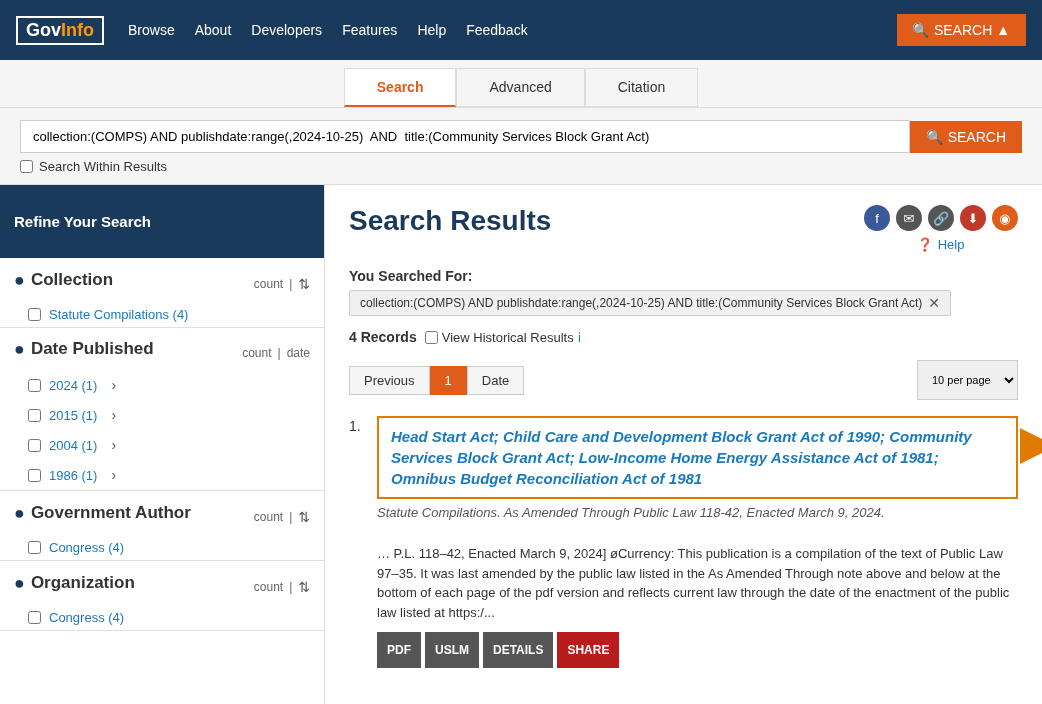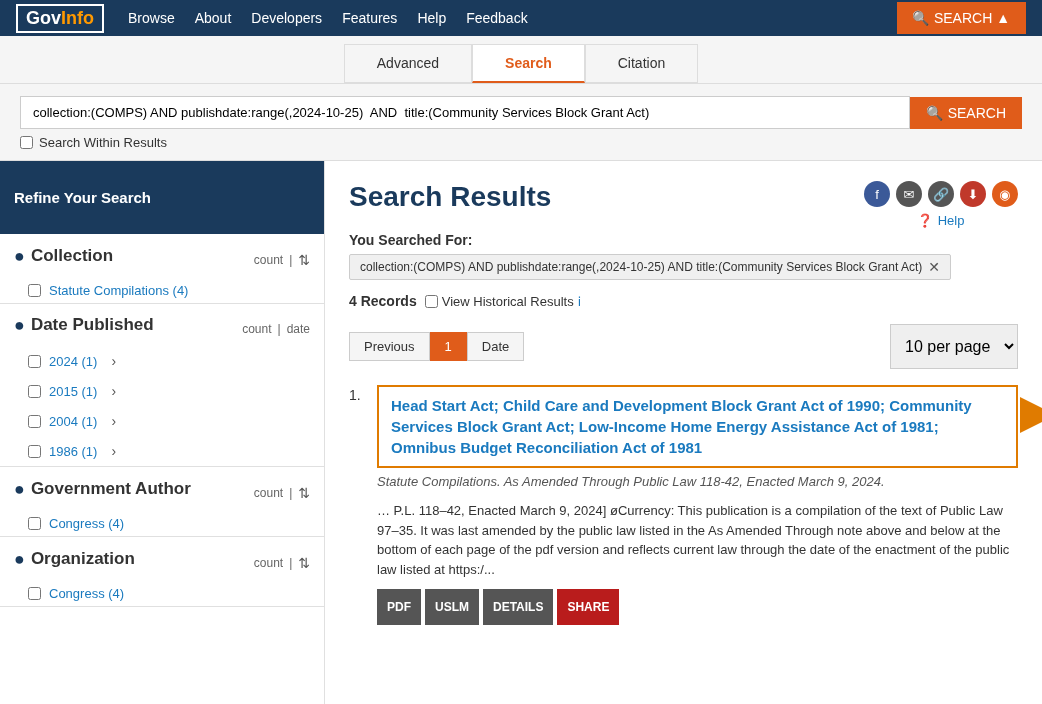--- a/index.html
+++ b/index.html
@@ -1,19 +1,19 @@
 <!DOCTYPE html>
 <html><head>
   <meta charset="utf-8">
   <style>
     * { box-sizing: border-box; margin: 0; padding: 0; }
     body { font-family: Arial, sans-serif; font-size: 14px; color: #333; background: #fff; }
 
     
-    .header { background: #1a3a5c; display: flex; align-items: center; padding: 0 16px; height: 36px; }
+    .header { background: #1a3a5c; display: flex; align-items: center; padding: 0 16px; height: 60px; }
     .logo { background: #1a3a5c; color: #fff; font-weight: bold; font-size: 18px; border: 2px solid #fff; padding: 2px 8px; margin-right: 24px; }
     .logo span.gov { color: #fff; }
     .logo span.info { color: #f90; }
     .nav-links { display: flex; gap: 20px; flex: 1; }
     .nav-links a { color: #fff; text-decoration: none; font-size: 14px; }
     .search-btn-header { background: #e05c1a; color: #fff; border: none; padding: 8px 16px; font-size: 14px; cursor: pointer; display: flex; align-items: center; gap: 6px; }
 
     
     .tab-bar { background: #f5f5f5; border-bottom: 1px solid #ddd; display: flex; justify-content: center; gap: 0; padding-top: 8px; }
     .tab { padding: 10px 32px; cursor: pointer; border: 1px solid #ddd; background: #f5f5f5; font-size: 14px; text-decoration: none; color: #333; }
@@ -40,21 +40,21 @@
     .section-label { font-weight: bold; font-size: 17px; }
     .section-controls { display: flex; align-items: center; gap: 6px; font-size: 12px; color: #666; margin-top: 8px; }
     .sort-icon { font-size: 14px; cursor: pointer; color: #555; }
     .sidebar-item { display: flex; align-items: center; padding: 5px 14px 5px 28px; gap: 8px; }
     .sidebar-item input { cursor: pointer; }
     .sidebar-item label { font-size: 13px; color: #1a7abf; cursor: pointer; }
     .expand-btn { background: none; border: none; cursor: pointer; color: #555; font-size: 14px; padding: 2px 6px; }
 
     
     .content { flex: 1; padding: 20px 24px; }
-    .content-header { display: flex; align-items: flex-start; justify-content: space-between; margin-bottom: 4px; }
+    .content-header { display: flex; align-items: flex-start; justify-content: space-between; margin-bottom: 16px; }
     .page-title { font-size: 28px; font-weight: bold; color: #1a3a5c; }
     .social-icons { display: flex; gap: 6px; align-items: center; flex-direction: column; }
     .social-row { display: flex; gap: 6px; }
     .social-icon { width: 26px; height: 26px; border-radius: 50%; display: flex; align-items: center; justify-content: center; font-size: 13px; cursor: pointer; text-decoration: none; color: #fff; }
     .si-facebook { background: #3b5998; }
     .si-email { background: #555; }
     .si-link { background: #555; }
     .si-download { background: #c0392b; }
     .si-rss { background: #e05c1a; }
     .help-link { font-size: 13px; color: #1a7abf; text-decoration: none; display: flex; align-items: center; gap: 4px; }
@@ -72,29 +72,29 @@
     .view-historical { display: flex; align-items: center; gap: 4px; font-size: 13px; color: #333; }
     .view-historical input { cursor: pointer; }
     .info-icon { color: #1a7abf; cursor: pointer; }
     .relevance-select { padding: 6px 10px; font-size: 13px; border: 1px solid #ccc; cursor: pointer; }
 
     
     .pagination { display: flex; align-items: center; justify-content: space-between; margin-bottom: 16px; }
     .page-controls { display: flex; align-items: center; gap: 0; }
     .page-btn { padding: 6px 14px; border: 1px solid #ccc; background: #f5f5f5; cursor: pointer; font-size: 13px; color: #333; }
     .page-btn.active { background: #e05c1a; color: #fff; border-color: #e05c1a; }
-    .per-page-select { padding: 12px 10px; font-size: 16px; border: 1px solid #ccc; cursor: pointer; }
+    .per-page-select { padding: 12px 10px; font-size: 11px; border: 1px solid #ccc; cursor: pointer; }
 
     
     .result-item { margin-bottom: 20px; display: flex; gap: 10px; }
     .result-number { font-size: 14px; color: #333; min-width: 18px; padding-top: 2px; }
     .result-content { flex: 1; position: relative; }
-    .result-title-box { border: 2px solid #e07b00; padding: 8px 12px; margin-bottom: 6px; display: inline-block; width: 100%; background: #fff; }
+    .result-title-box { border: 2px solid #e07b00; padding: 8px 12px; margin-bottom: 6px; display: inline-block; width: 100%; background: #fff; font-style: italic; }
     .result-title { font-size: 15px; font-weight: bold; color: #1a7abf; text-decoration: none; line-height: 1.4; }
-    .result-subtitle { font-style: italic; font-size: 13px; color: #555; margin-bottom: 12px; }
+    .result-subtitle { font-style: italic; font-size: 13px; color: #555; margin-bottom: 24px; }
     .result-excerpt { font-size: 13px; color: #333; line-height: 1.5; margin-bottom: 10px; }
     .result-actions { display: flex; gap: 4px; }
     .action-btn { padding: 11px 10px; font-size: 12px; font-weight: bold; border: none; cursor: pointer; color: #fff; }
     .btn-pdf { background: #555; }
     .btn-uslm { background: #555; }
     .btn-details { background: #555; }
     .btn-share { background: #b91c1c; }
   </style>
 </head>
 <body>
@@ -108,22 +108,22 @@
     <a href="#">About</a>
     <a href="#">Developers</a>
     <a href="#">Features</a>
     <a href="#">Help</a>
     <a href="#">Feedback</a>
   </nav>
   <button class="search-btn-header">🔍 SEARCH ▲</button>
 </header>
 
 <div class="tab-bar">
+  <a class="tab active" href="#">Search</a>
   <a class="tab" href="#">Advanced</a>
-  <a class="tab active" href="#">Search</a>
   <a class="tab" href="#">Citation</a>
 </div>
 
 <div class="search-bar-container">
   <div class="search-input-row">
     <input class="search-input" type="text" value="collection:(COMPS) AND publishdate:range(,2024-10-25)  AND  title:(Community Services Block Grant Act)" style="">
     <button class="search-btn">🔍 SEARCH</button>
   </div>
   <div class="search-within">
     <input type="checkbox" id="search-within-cb" style="">

